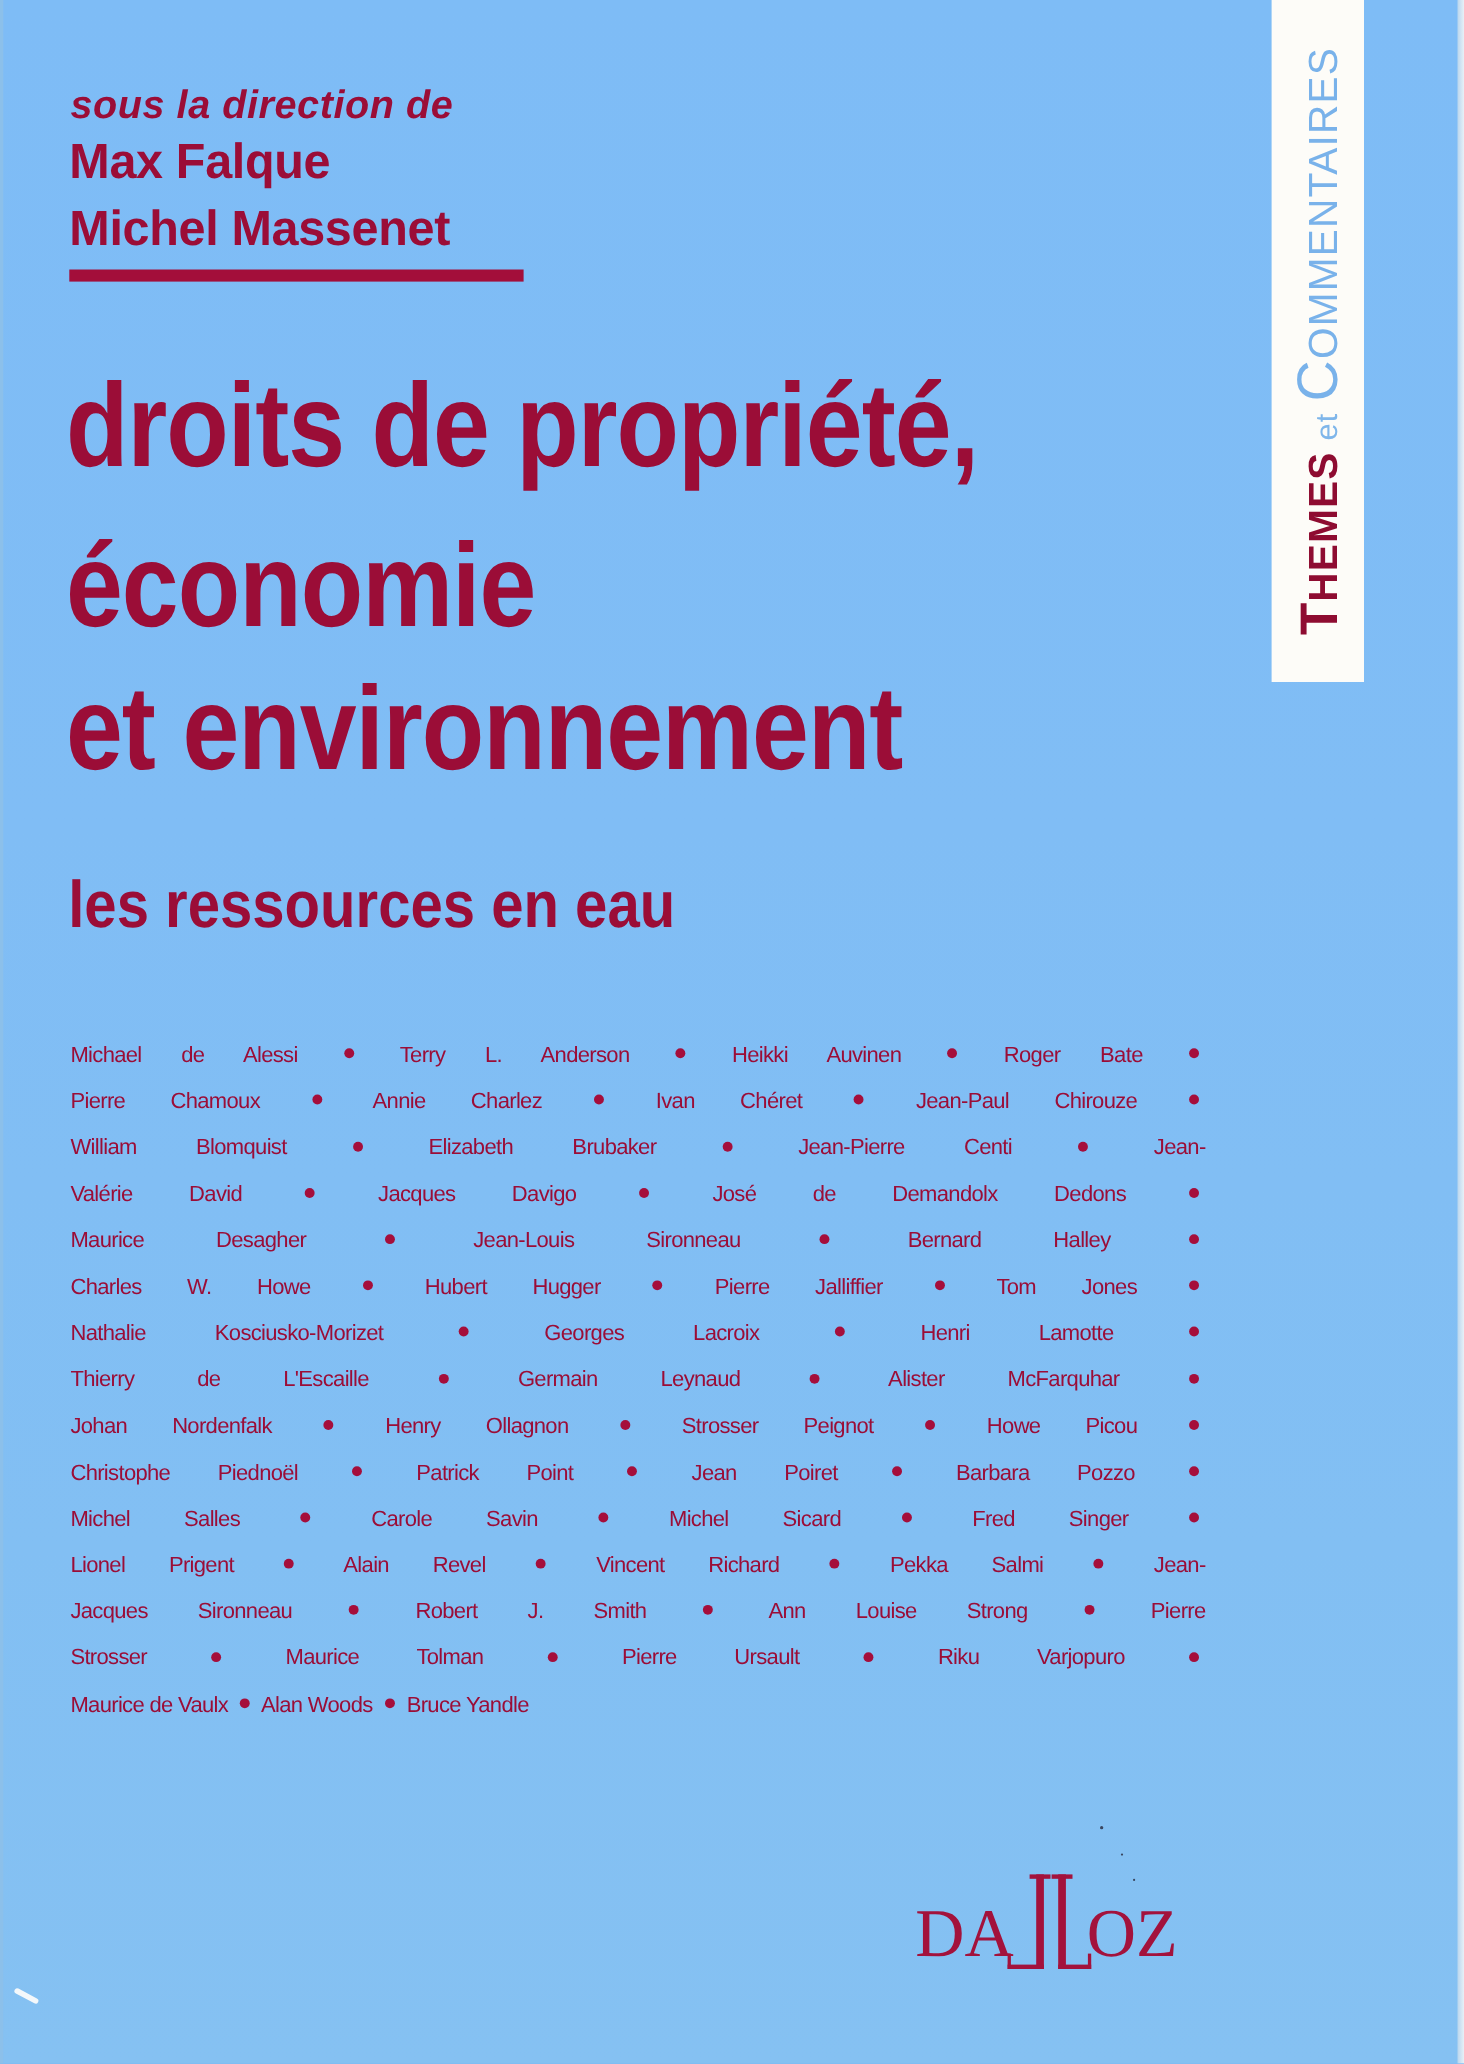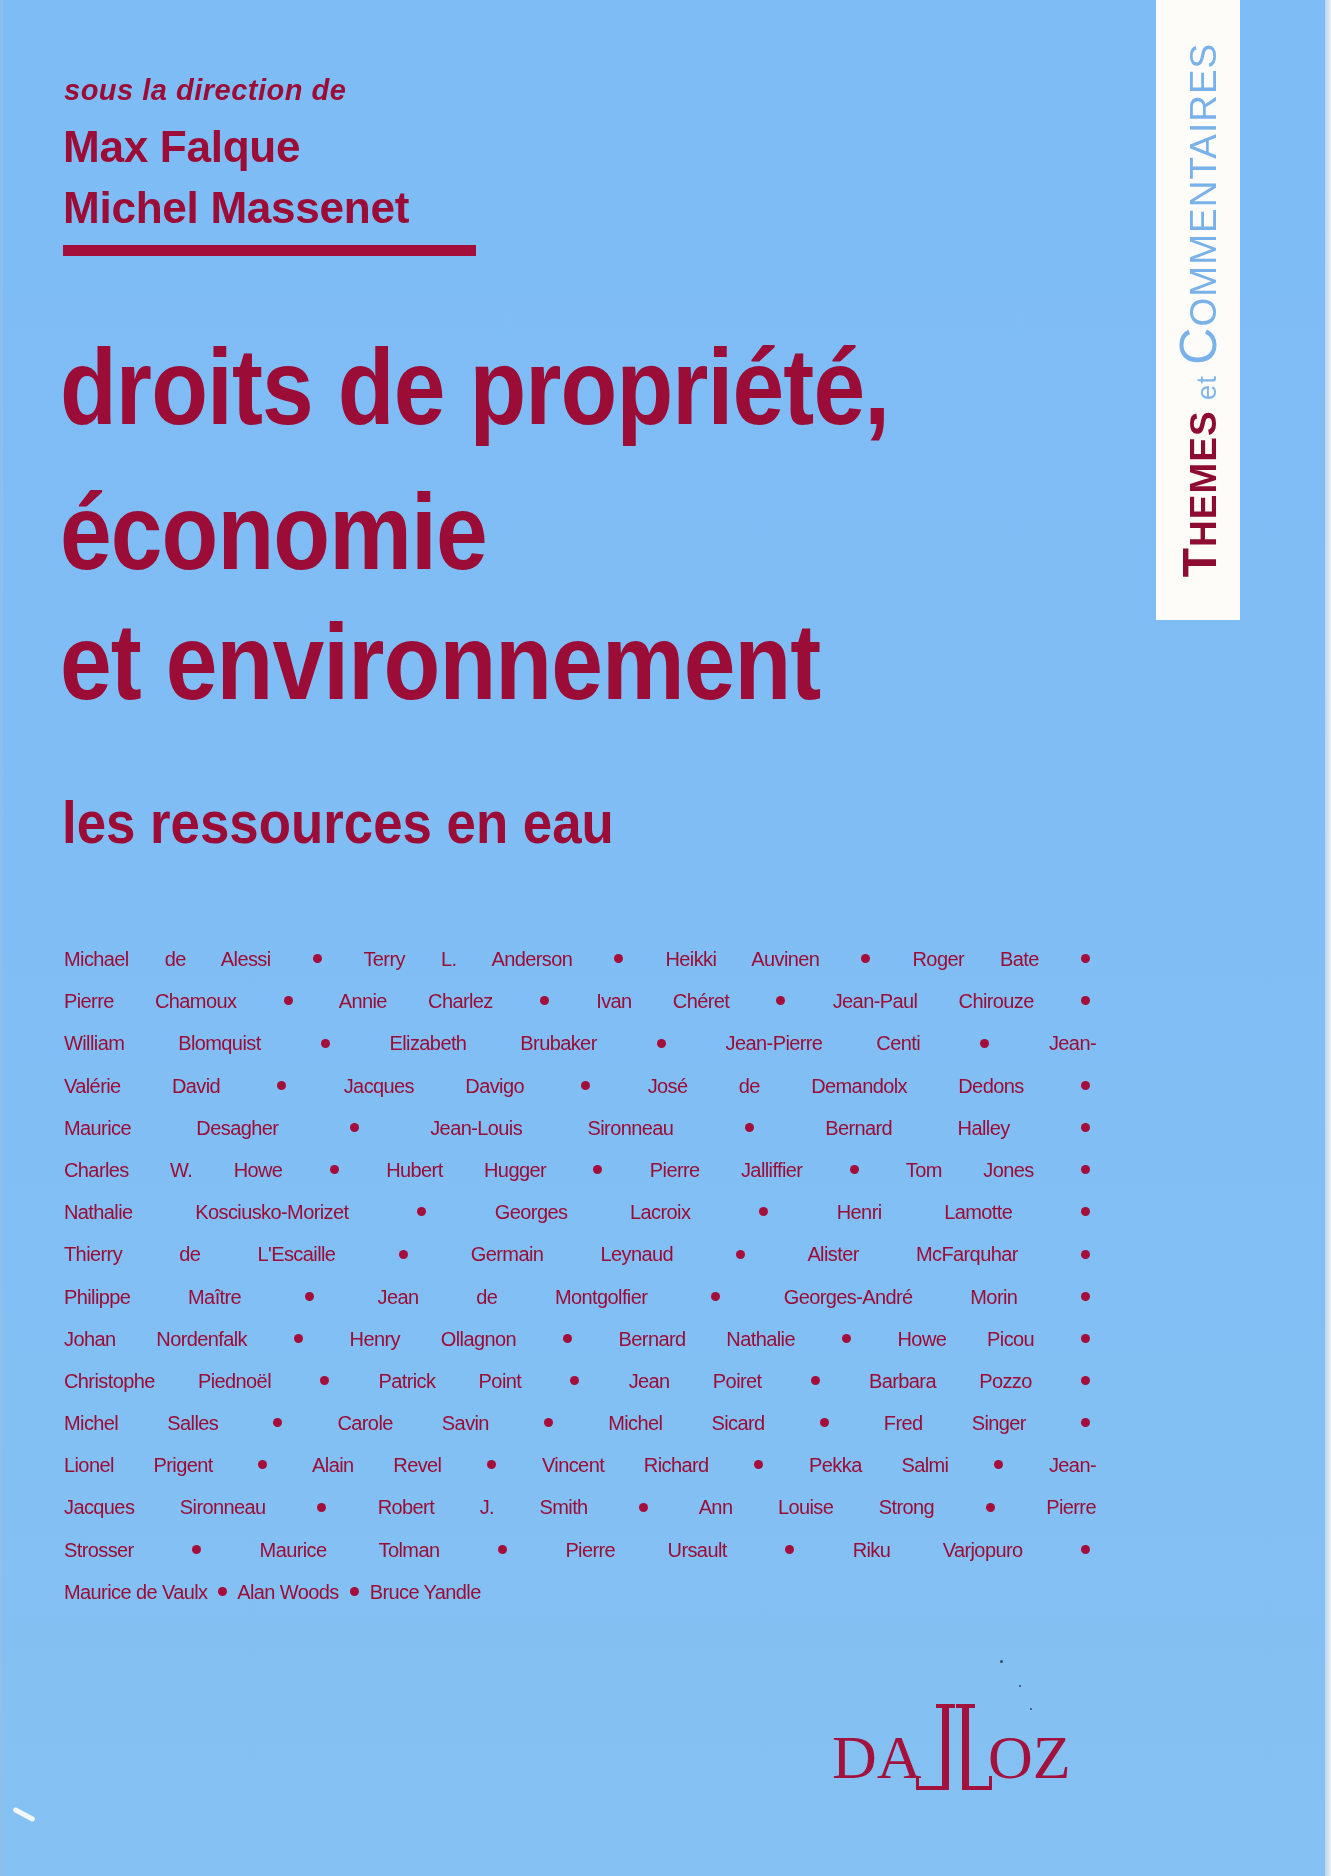--- a/index.html
+++ b/index.html
@@ -17,21 +17,21 @@
     background: linear-gradient(90deg, #b9d6ee, #e9f1f7);
   }
   .edge-left {
     position: absolute; left: 0; top: 0; width: 3px; height: 1876px;
     background: #8cc0ea;
   }
   .crimson { color: #9b0d37; }
 
   .direction {
     position: absolute; left: 64px; top: 74px;
-    font-size: 29px; font-weight: bold; font-style: italic;
+    font-size: 36px; font-weight: bold; font-style: italic;
     letter-spacing: 0.5px;
   }
   .editor {
     position: absolute; left: 63px;
     font-size: 45px; font-weight: bold; letter-spacing: -0.3px;
     transform: scaleX(0.98); transform-origin: left;
   }
   .editor.e1 { top: 121px; }
   .editor.e2 { top: 182px; }
   .rule {
@@ -125,22 +125,21 @@
 
   <div class="contributors crimson" id="contributors">
       <span class="line"><span class="nm">Michael de Alessi</span> <span class="sep"></span> <span class="nm">Terry L. Anderson</span> <span class="sep"></span> <span class="nm">Heikki Auvinen</span> <span class="sep"></span> <span class="nm">Roger Bate</span> <span class="sep"></span> </span>
       <span class="line"><span class="nm">Pierre Chamoux</span> <span class="sep"></span> <span class="nm">Annie Charlez</span> <span class="sep"></span> <span class="nm">Ivan Chéret</span> <span class="sep"></span> <span class="nm">Jean-Paul Chirouze</span> <span class="sep"></span> </span>
       <span class="line"><span class="nm">William Blomquist</span> <span class="sep"></span> <span class="nm">Elizabeth Brubaker</span> <span class="sep"></span> <span class="nm">Jean-Pierre Centi</span> <span class="sep"></span> <span class="nm">Jean-</span></span>
       <span class="line"><span class="nm">Valérie David</span> <span class="sep"></span> <span class="nm">Jacques Davigo</span> <span class="sep"></span> <span class="nm">José de Demandolx Dedons</span> <span class="sep"></span> </span>
       <span class="line"><span class="nm">Maurice Desagher</span> <span class="sep"></span> <span class="nm">Jean-Louis Sironneau</span> <span class="sep"></span> <span class="nm">Bernard Halley</span> <span class="sep"></span> </span>
       <span class="line"><span class="nm">Charles W. Howe</span> <span class="sep"></span> <span class="nm">Hubert Hugger</span> <span class="sep"></span> <span class="nm">Pierre Jalliffier</span> <span class="sep"></span> <span class="nm">Tom Jones</span> <span class="sep"></span> </span>
       <span class="line"><span class="nm">Nathalie Kosciusko-Morizet</span> <span class="sep"></span> <span class="nm">Georges Lacroix</span> <span class="sep"></span> <span class="nm">Henri Lamotte</span> <span class="sep"></span> </span>
       <span class="line"><span class="nm">Thierry de L'Escaille</span> <span class="sep"></span> <span class="nm">Germain Leynaud</span> <span class="sep"></span> <span class="nm">Alister McFarquhar</span> <span class="sep"></span> </span>
-      <span class="line"><span class="nm">Philippe Maître</span> <span class="sep"></span> <span class="nm">Jean de Montgolfier</span> <span class="sep"></span> <span class="nm">Georges-André Morin</span> <span class="sep"></span> </span>
-      <span class="line"><span class="nm">Johan Nordenfalk</span> <span class="sep"></span> <span class="nm">Henry Ollagnon</span> <span class="sep"></span> <span class="nm">Bernard Nathalie</span> <span class="sep"></span> <span class="nm">Howe Picou</span> <span class="sep"></span> </span>
+      <span class="line"><span class="nm">Johan Nordenfalk</span> <span class="sep"></span> <span class="nm">Henry Ollagnon</span> <span class="sep"></span> <span class="nm">Strosser Peignot</span> <span class="sep"></span> <span class="nm">Howe Picou</span> <span class="sep"></span> </span>
       <span class="line"><span class="nm">Christophe Piednoël</span> <span class="sep"></span> <span class="nm">Patrick Point</span> <span class="sep"></span> <span class="nm">Jean Poiret</span> <span class="sep"></span> <span class="nm">Barbara Pozzo</span> <span class="sep"></span> </span>
       <span class="line"><span class="nm">Michel Salles</span> <span class="sep"></span> <span class="nm">Carole Savin</span> <span class="sep"></span> <span class="nm">Michel Sicard</span> <span class="sep"></span> <span class="nm">Fred Singer</span> <span class="sep"></span> </span>
       <span class="line"><span class="nm">Lionel Prigent</span> <span class="sep"></span> <span class="nm">Alain Revel</span> <span class="sep"></span> <span class="nm">Vincent Richard</span> <span class="sep"></span> <span class="nm">Pekka Salmi</span> <span class="sep"></span> <span class="nm">Jean-</span></span>
       <span class="line"><span class="nm">Jacques Sironneau</span> <span class="sep"></span> <span class="nm">Robert J. Smith</span> <span class="sep"></span> <span class="nm">Ann Louise Strong</span> <span class="sep"></span> <span class="nm">Pierre</span></span>
       <span class="line"><span class="nm">Strosser</span> <span class="sep"></span> <span class="nm">Maurice Tolman</span> <span class="sep"></span> <span class="nm">Pierre Ursault</span> <span class="sep"></span> <span class="nm">Riku Varjopuro</span> <span class="sep"></span> </span>
       <span class="line last"><span class="nm">Maurice de Vaulx</span> <span class="sep"></span> <span class="nm">Alan Woods</span> <span class="sep"></span> <span class="nm">Bruce Yandle</span></span>
     </div>
 
   <div class="series-band"></div>
   <div class="series-text">

